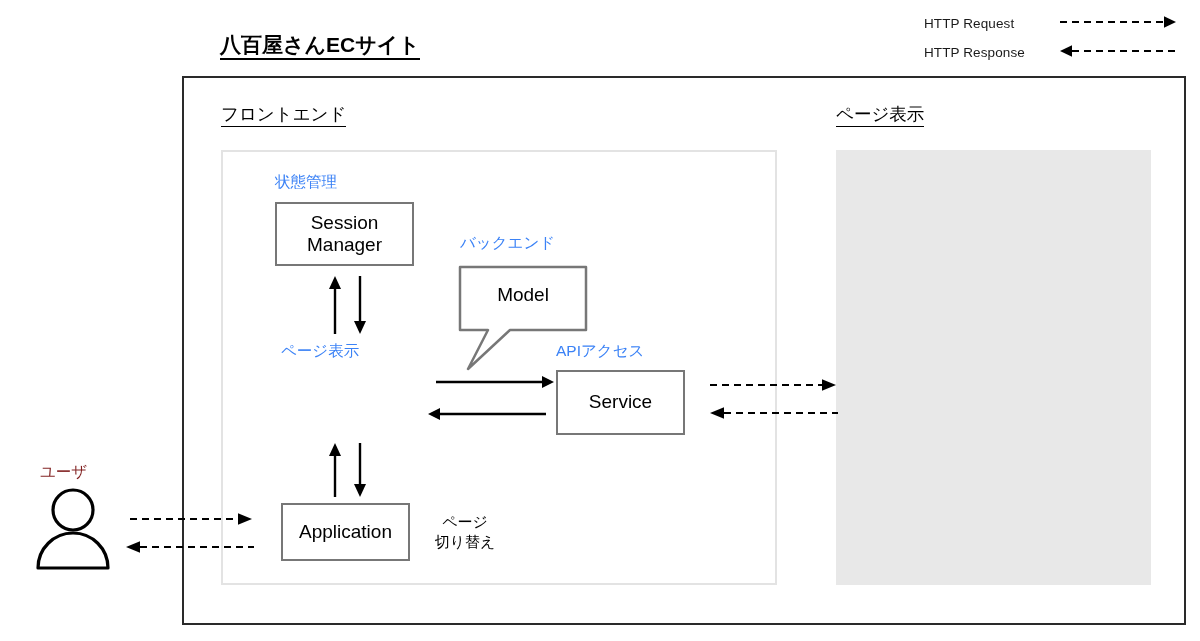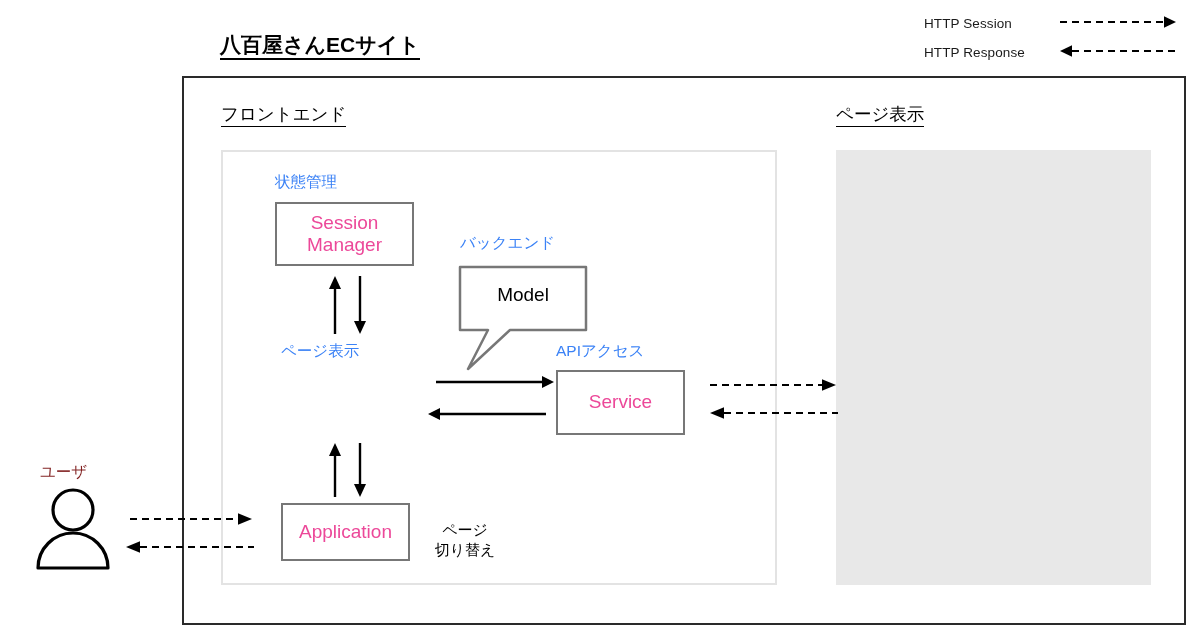--- a/index.html
+++ b/index.html
@@ -70,21 +70,21 @@
   
   .node-box {
     border: 2.5px solid #777777;
     background: #ffffff;
     box-sizing: border-box;
     display: flex;
     align-items: center;
     justify-content: center;
     text-align: center;
     font-size: 19px;
-    color: #ec4899;
+    color: #000000;
     line-height: 1.18;
   }
   .node-caption {
     font-size: 15.5px;
     color: #3b82f6;
     white-space: nowrap;
     text-align: center;
   }
   .side-caption {
     font-size: 15px;
@@ -101,21 +101,21 @@
     white-space: nowrap;
   }
   svg { display: block; overflow: visible; }
 </style>
 </head>
 <body>
 
 <div id="canvas">
 
   <div class="abs" style="left:924px; top:14px;">
-    <span class="legend-label">HTTP Session</span>
+    <span class="legend-label">HTTP Request</span>
   </div>
   <svg class="abs" style="left:1060px; top:14px;" width="120" height="16">
     <line x1="0" y1="8" x2="104" y2="8" stroke="#000" stroke-width="2.2" stroke-dasharray="7,5"></line>
     <path d="M104,2.2 L116,8 L104,13.8 Z" fill="#000"></path>
   </svg>
 
   <div class="abs" style="left:924px; top:43px;text-align:right;">
     <span class="legend-label">HTTP Response</span>
   </div>
   <svg class="abs" style="left:1060px; top:43px;" width="120" height="16">
@@ -202,21 +202,21 @@
   </svg>
   <svg class="abs" style="left:350px; top:443px;" width="50" height="54">
     <line x1="10" y1="0" x2="10" y2="43" stroke="#000" stroke-width="2.4"></line>
     <path d="M4,41 L10,54 L16,41 Z" fill="#000"></path>
   </svg>
 
   <div class="abs node-box" style="left:281px; top:503px; width:129px; height:58px;">
     <span>Application</span>
   </div>
   <div class="abs" style="left:420px; top:512px; width:90px;">
-    <span class="side-caption" style="white-space:pre-line; display:block;margin-top:8px;">ページ
+    <span class="side-caption" style="white-space:pre-line; display:block;">ページ
 切り替え</span>
   </div>
 
   <div class="abs" style="left:40px; top:462px;">
     <span class="user-label">ユーザ</span>
   </div>
   <svg class="abs" style="left:32px; top:487px;" width="82" height="84">
     <circle cx="41" cy="23" r="20" fill="#ffffff" stroke="#000000" stroke-width="3.2"></circle>
     <path d="M6,81 A35,35 0 0 1 76,81 Z" fill="#ffffff" stroke="#000000" stroke-width="3.2" stroke-linejoin="round"></path>
   </svg>

